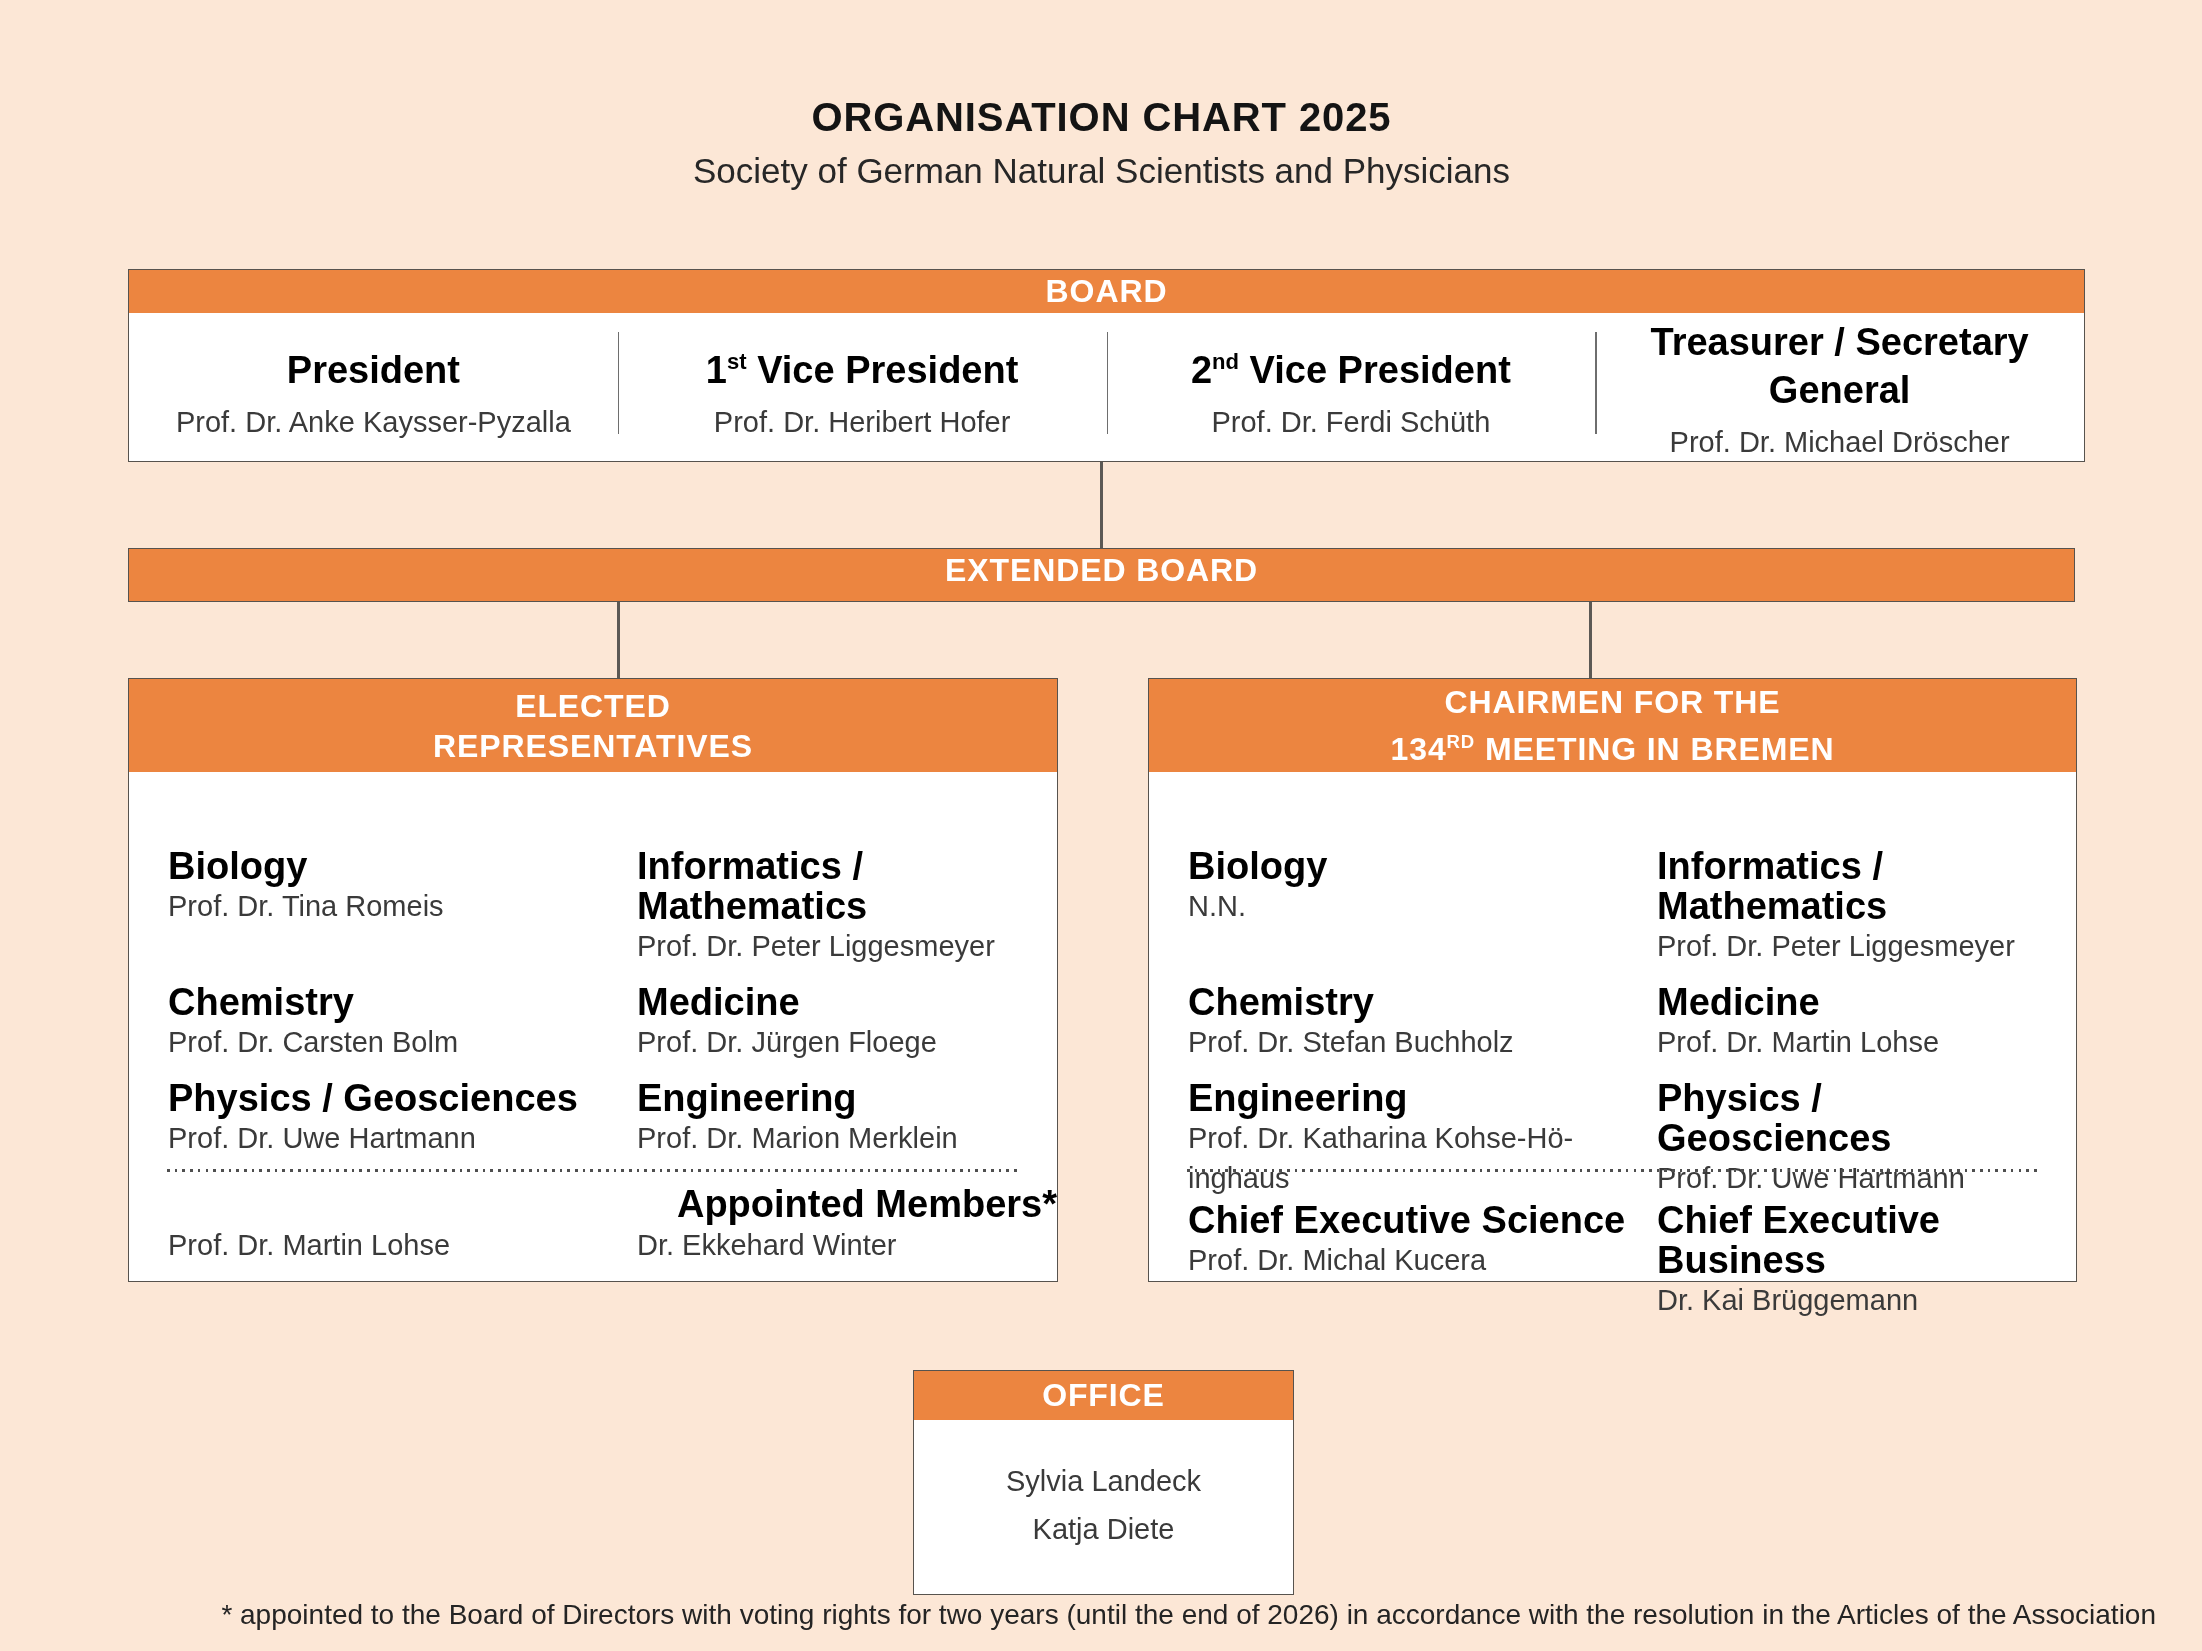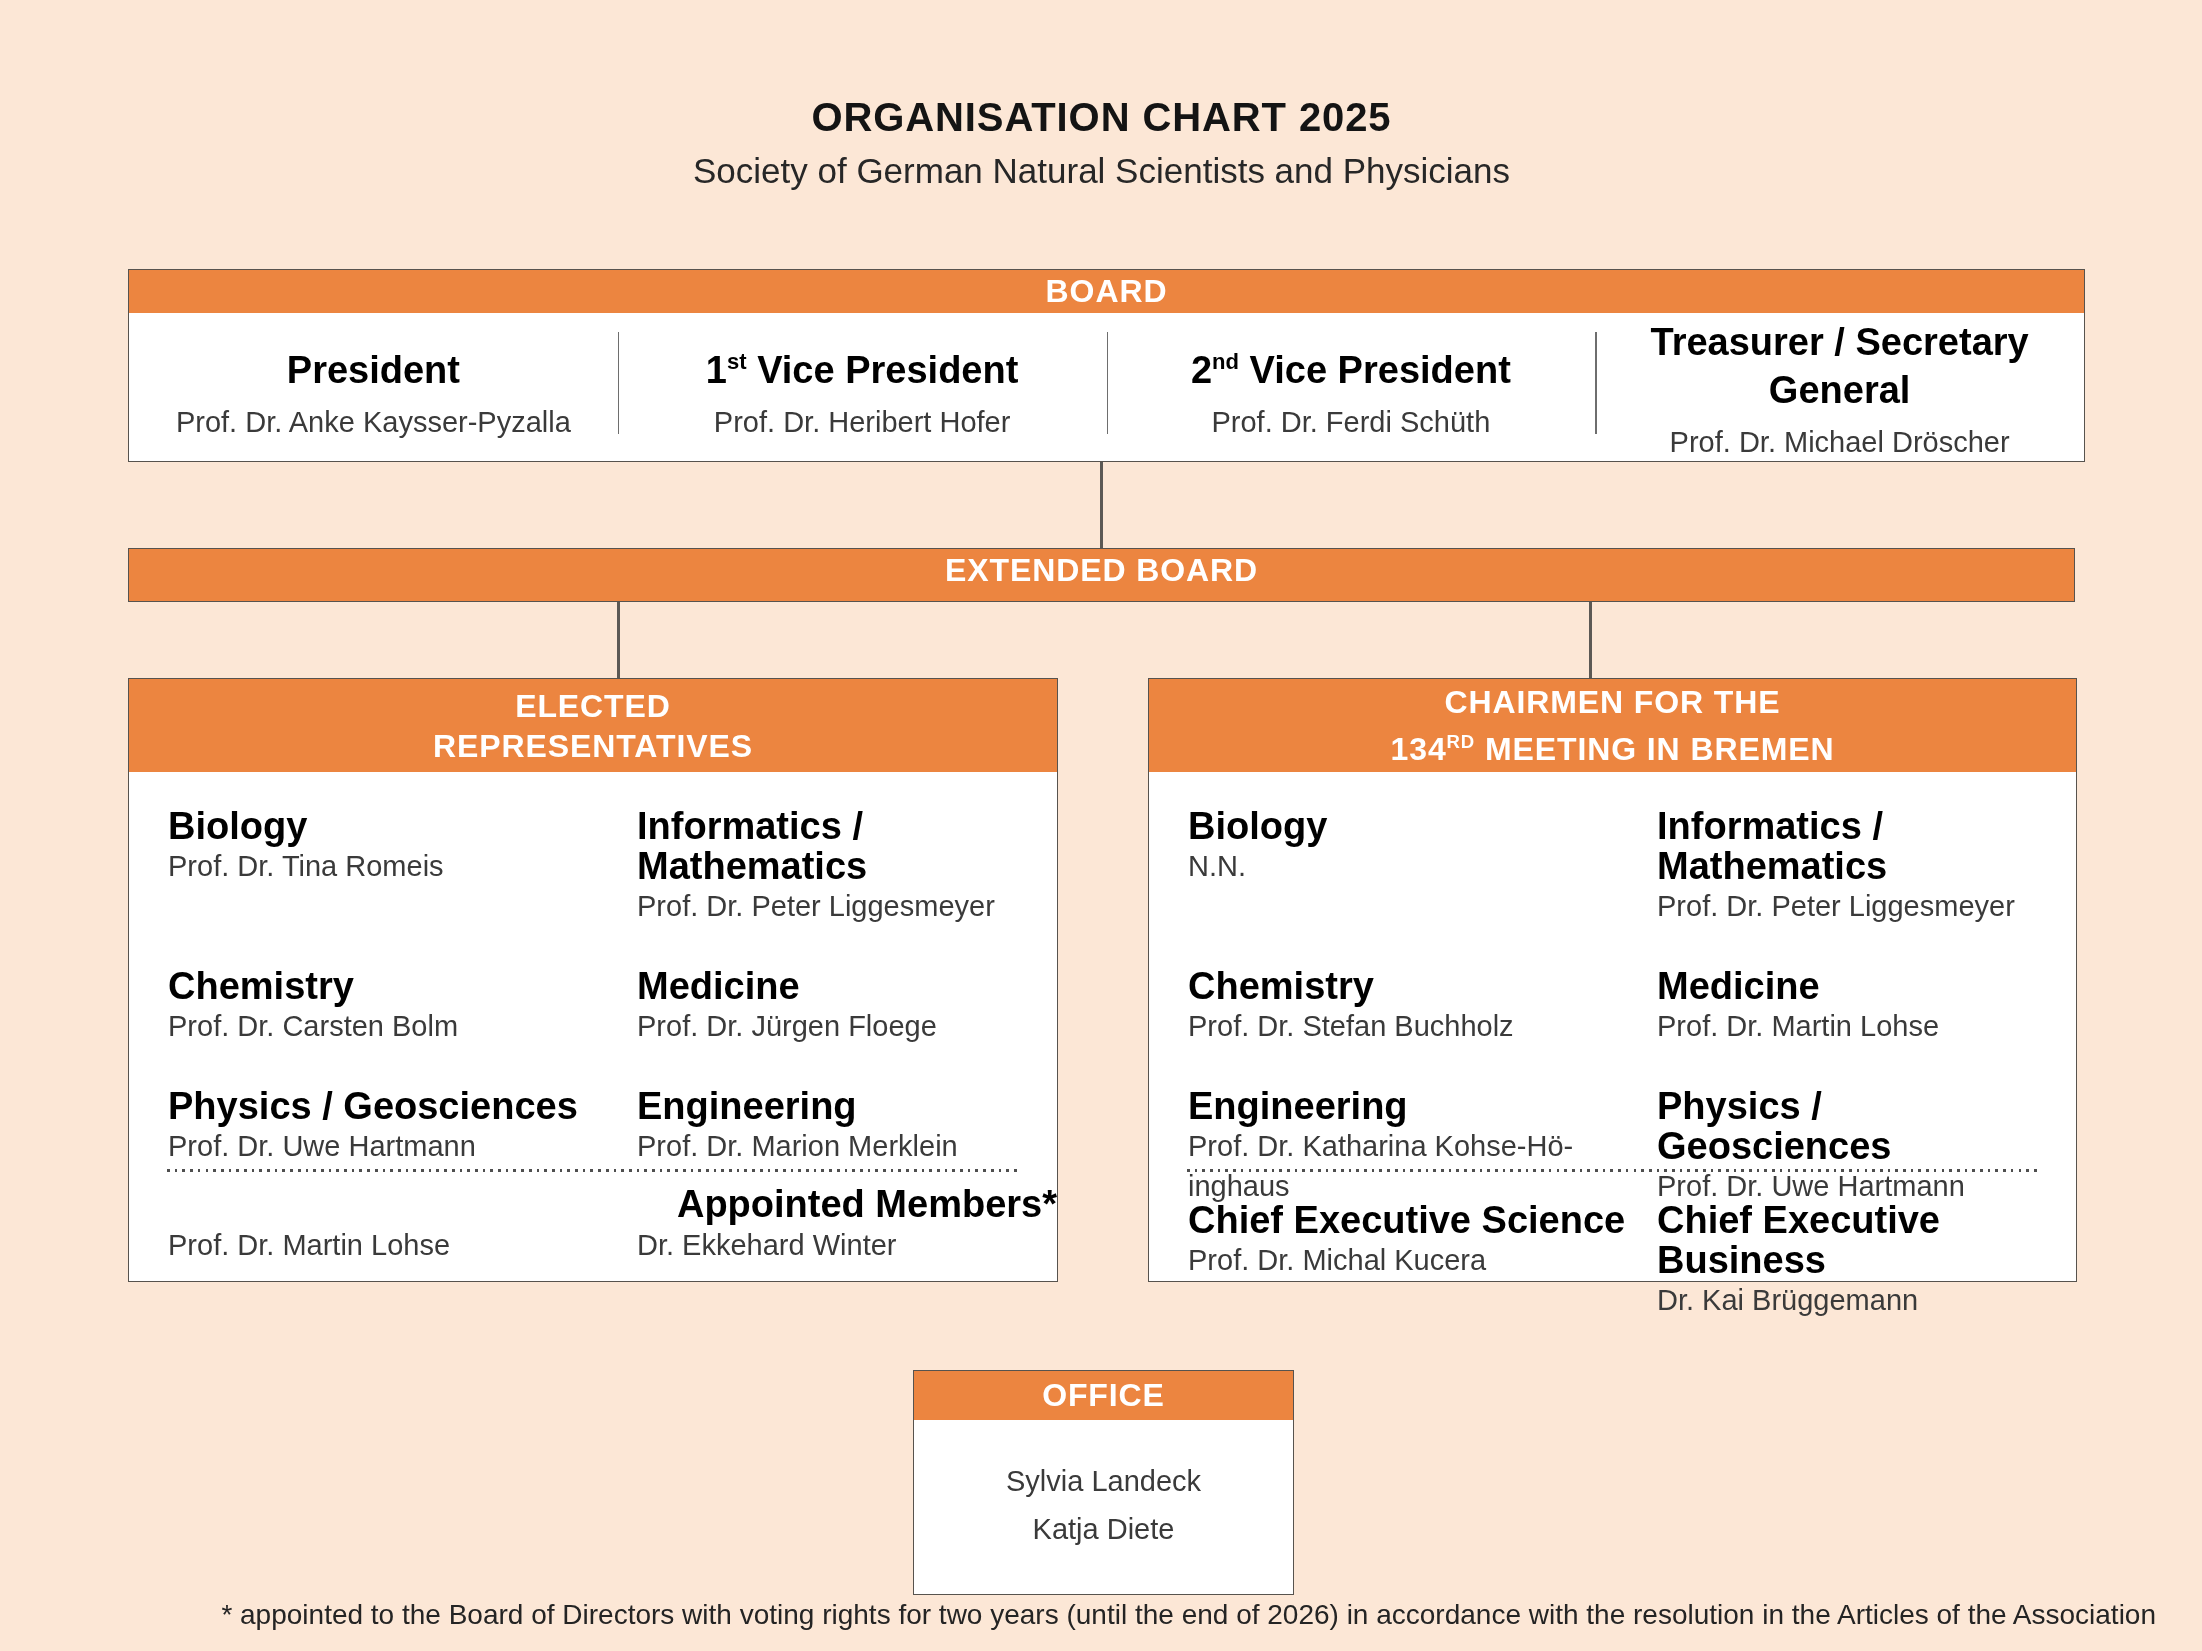--- a/index.html
+++ b/index.html
@@ -55,21 +55,21 @@
   
   .sidebox { top:678px; height:604px; }
   .leftbox  { left:128px;  width:930px; }
   .rightbox { left:1148px; width:929px; }
   .sidebox .bar.two {
     height:93px; display:flex; flex-direction:column;
     justify-content:center; line-height:40px;
   }
   .grid {
     display:grid; grid-template-columns:469px 1fr;
-    padding:34px 52px 0 39px; row-gap:40px;
+    padding:34px 52px 0 39px; row-gap:16px;margin-top:40px;
   }
   .bottom { position:absolute; left:0; right:0; top:490px; }
   .dots {
     margin:0 38px; height:2.6px;
     background:repeating-linear-gradient(to right,#4F4F4F 0 2.6px,transparent 2.6px 7.7px);
   }
   .center-heading { text-align:right; margin-top:12px; }
   .grid2 {
     display:grid; grid-template-columns:469px 1fr;
     padding:0 34px 0 39px; margin-top:1.7px;

